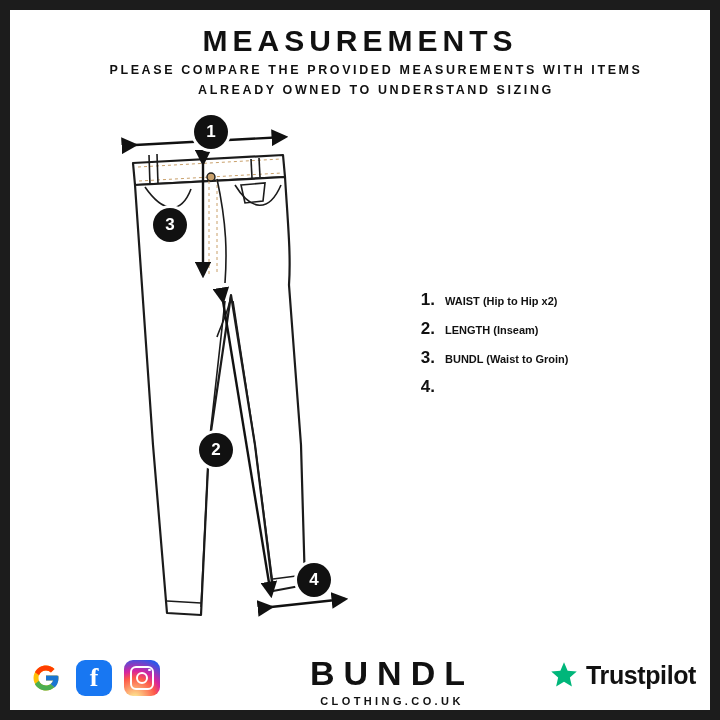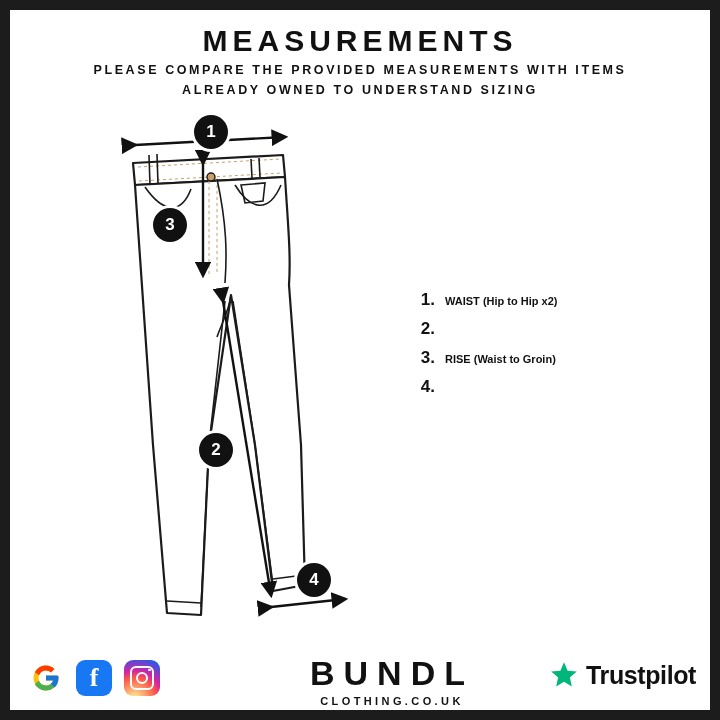--- a/index.html
+++ b/index.html
@@ -27,21 +27,21 @@
     position:absolute;
     top:14px;left:0;width:700px;
     text-align:center;
     font-size:30px;
     font-weight:bold;
     letter-spacing:5px;
     color:#111;
   }
   .subtitle{
     position:absolute;
-    top:50px;left:60px;width:580px;
+    top:50px;left:76px;width:580px;
     text-align:center;
     font-size:12.5px;
     font-weight:bold;
     letter-spacing:2.6px;
     line-height:20px;
     color:#111;
   }
   
   .legend{
     position:absolute;
@@ -236,24 +236,25 @@
       </div>
     </div>
 
     <div class="legend">
       <div class="legend-row">
         <span class="legend-num">1.</span>
         <span class="legend-text">WAIST (Hip to Hip x2)</span>
       </div>
       <div class="legend-row">
         <span class="legend-num">2.</span>
+        <span class="legend-text">LENGTH (Inseam)</span>
       </div>
       <div class="legend-row">
         <span class="legend-num">3.</span>
-        <span class="legend-text">RISE (Waist to Groin)</span>
+        <span class="legend-text">BUNDL (Waist to Groin)</span>
       </div>
       <div class="legend-row">
         <span class="legend-num">4.</span>
       </div>
     </div>
 
     <div class="brand">
       <div class="brand-name">BUNDL</div>
       <div class="brand-sub">CLOTHING.CO.UK</div>
     </div>

